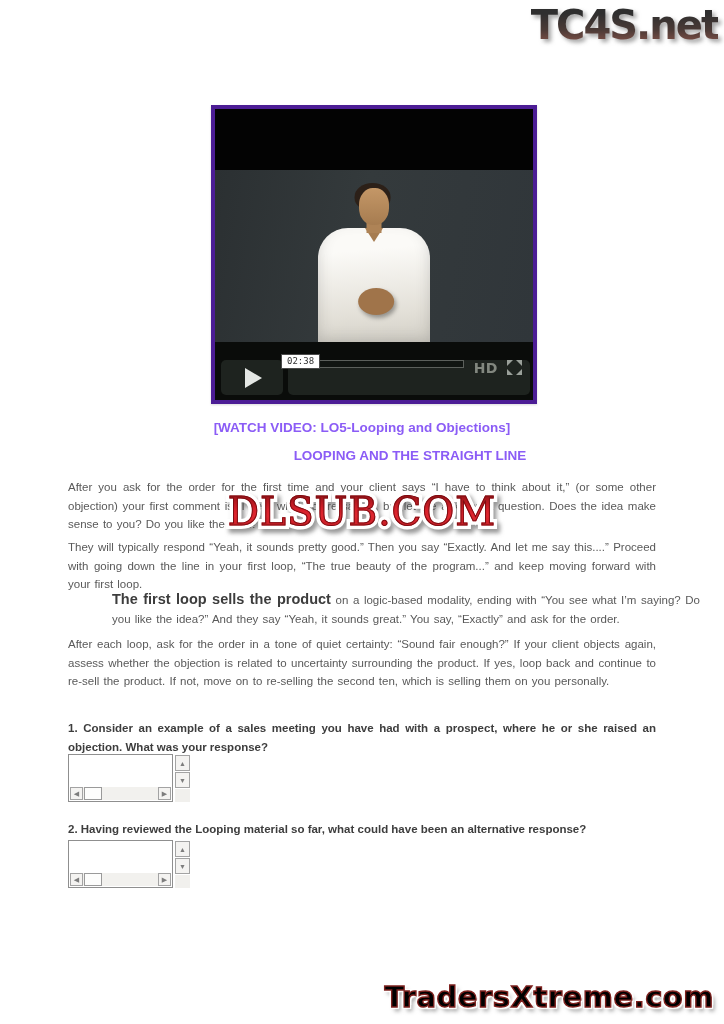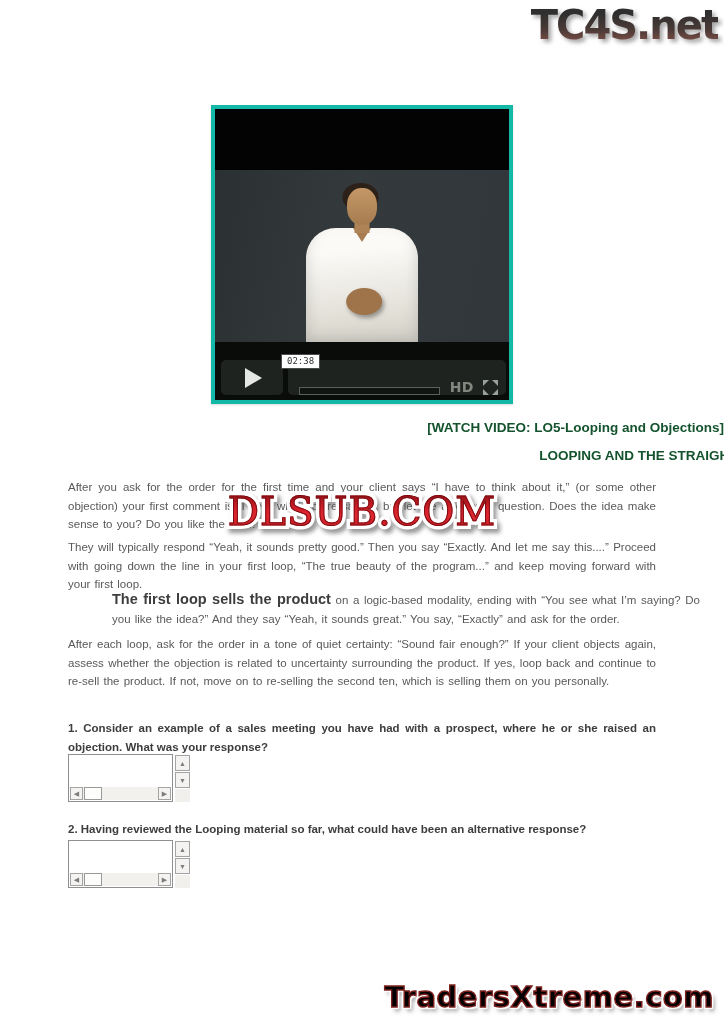--- a/index.html
+++ b/index.html
@@ -21,23 +21,23 @@
     background:linear-gradient(#2f2f2f 25%, #4a3a36 60%, #8a544a 95%);
     -webkit-background-clip:text; background-clip:text;
     -webkit-text-fill-color:transparent; color:#3a3a3a;
     filter:drop-shadow(3px 3px 2px rgba(90,90,90,0.55));
     text-align:right;
   }
 
   
   .video-player {
     position:absolute; left:211px; top:105px;
-    width:302px; height:299px;
+    width:326px; height:299px;
     background:#050505;
-    border:4px solid #14b8a6;
+    border:4px solid #4c1d95;
     box-shadow:0 1px 2px rgba(0,0,0,0.15);
   }
   .letterbox-top { height:61px; background:#030303; }
   .video-frame {
     position:relative; height:172px; overflow:hidden;
     background:linear-gradient(100deg,#2b3032 0%, #343a3c 45%, #30363a 100%);
   }
   .person { position:absolute; left:0; top:0; width:100%; height:100%; }
   .person-hair {
     position:absolute; left:50%; top:13px; transform:translateX(-54%);
@@ -78,21 +78,21 @@
   .play-triangle {
     position:absolute; left:24px; top:8px;
     width:0; height:0;
     border-left:17px solid #e4e7e4;
     border-top:10px solid transparent;
     border-bottom:10px solid transparent;
   }
   .progress-panel {
     position:absolute; left:73px; right:3px; top:18px; height:35px;
     background:#1e231f; border-radius:5px;
-    display:flex; align-items:flex-end; padding:0 8px 0 11px;
+    display:flex; align-items:flex-start; padding:0 8px 0 11px;
   }
   .progress-track {
     flex:1; height:8px; margin-right:10px;
     background:#111512; border:1px solid #5c605c;
   }
   .hd-label {
     font-weight:bold; font-size:14px; letter-spacing:0.5px;
     color:#82877f; margin-right:9px;
     font-family:"DejaVu Sans", sans-serif;
   }
@@ -100,22 +100,22 @@
   .time-tooltip {
     position:absolute; left:66px; top:12px;
     background:#ffffff; border:1px solid #4b4b4b;
     font-family:"DejaVu Sans Mono", monospace;
     font-size:9px; color:#333; padding:1px 5px 2px 5px;
     z-index:3;
   }
 
   
   .caption {
-    position:absolute; left:0; width:724px; text-align:right;
-    font-weight:bold; font-size:13.5px; color:#14532d;
+    position:absolute; left:0; width:724px; text-align:center;
+    font-weight:bold; font-size:13.5px; color:#8b5cf6;
   }
   .caption-watch { top:420px; }
   .caption-title { top:448px;margin-left:48px; }
 
   
   .para {
     position:absolute; left:68px; width:588px;
     font-size:11.5px; line-height:18.5px;
     text-align:justify; color:#595959;
     word-spacing:1px;

